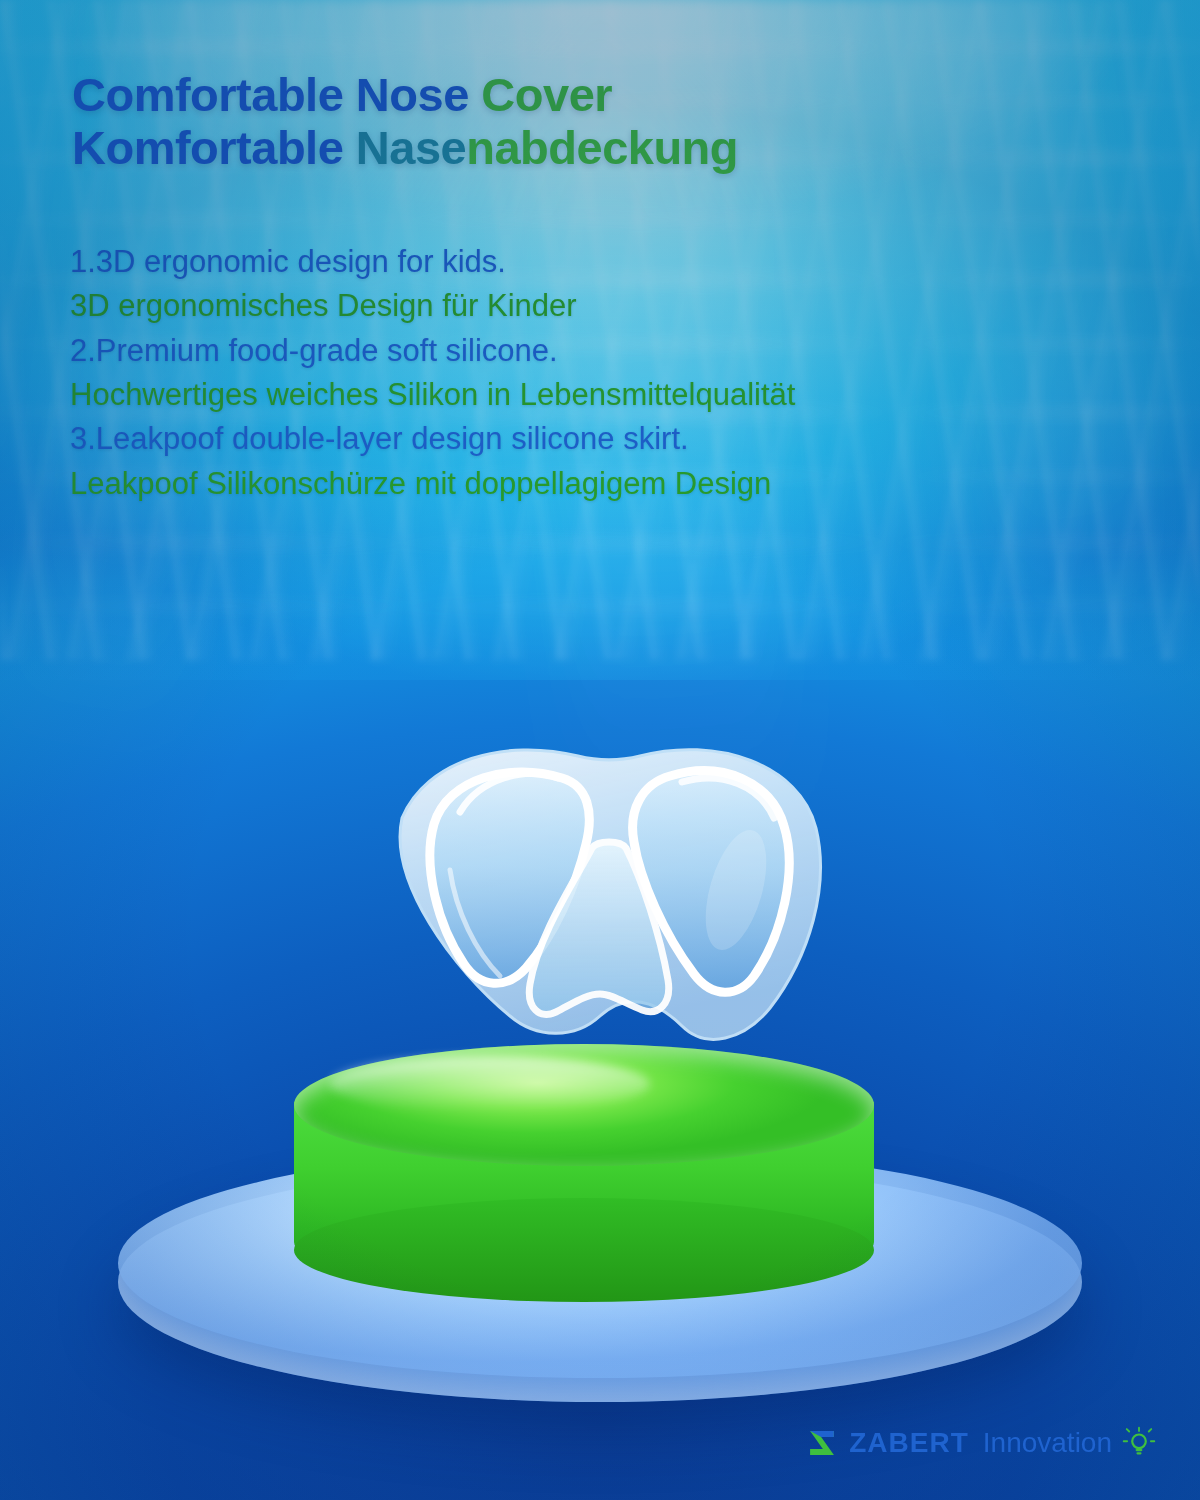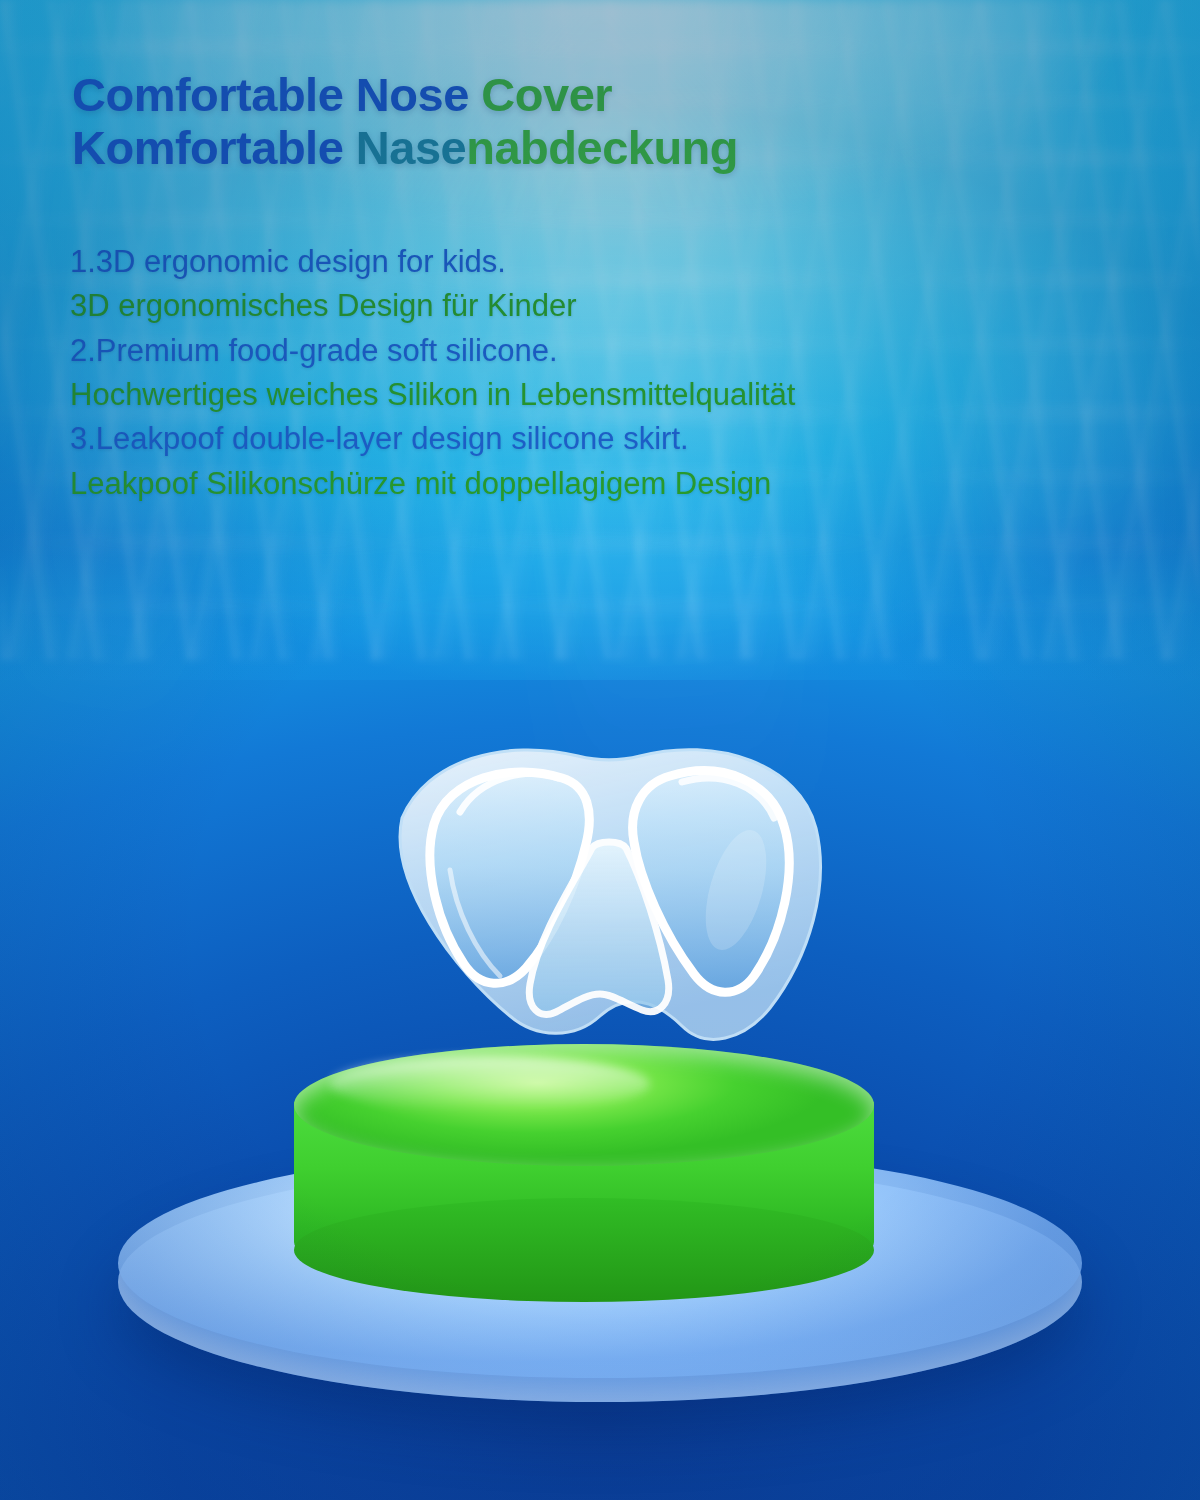--- a/index.html
+++ b/index.html
@@ -227,14 +227,34 @@
 
       <path d="M130,92 C150,58 196,46 228,58" fill="none" stroke="#ffffff" stroke-width="7" stroke-linecap="round" opacity="0.9"></path>
       <path d="M352,62 C392,50 430,66 444,98" fill="none" stroke="#ffffff" stroke-width="7" stroke-linecap="round" opacity="0.85"></path>
       <path d="M120,150 C126,192 146,232 170,256" fill="none" stroke="#ffffff" stroke-width="5" stroke-linecap="round" opacity="0.55"></path>
       <ellipse cx="406" cy="170" rx="26" ry="62" fill="#ffffff" opacity="0.18" transform="rotate(16 406 170)"></ellipse>
     </svg>
   </div>
 
   <div class="vignette"></div>
 
+  <div class="logo">
+    <svg class="logo-mark" viewBox="0 0 40 40">
+      <path d="M6 6 L34 6 L34 13 L19 13 L34 34 L6 34 L6 27 L21 27 Z" fill="#3fbf3f"></path>
+      <path d="M6 6 L34 6 L34 13 L19 13 Z" fill="#1f63cf"></path>
+    </svg>
+    <span class="logo-zabert">ZABERT</span>
+    <span class="logo-inno">Innovation</span>
+    <svg class="bulb" viewBox="0 0 40 40">
+      <circle cx="20" cy="18" r="8" fill="none" stroke="#3fbf3f" stroke-width="2.6"></circle>
+      <rect x="16" y="27" width="8" height="2.6" rx="1.3" fill="#3fbf3f"></rect>
+      <rect x="17" y="31" width="6" height="2.4" rx="1.2" fill="#3fbf3f"></rect>
+      <g stroke="#3fbf3f" stroke-width="2.2" stroke-linecap="round">
+        <line x1="20" y1="2" x2="20" y2="6"></line>
+        <line x1="6" y1="18" x2="2" y2="18"></line>
+        <line x1="38" y1="18" x2="34" y2="18"></line>
+        <line x1="8.5" y1="6.5" x2="5.6" y2="3.6"></line>
+        <line x1="31.5" y1="6.5" x2="34.4" y2="3.6"></line>
+      </g>
+    </svg>
+  </div>
 
 </div>
 
 </body></html>

